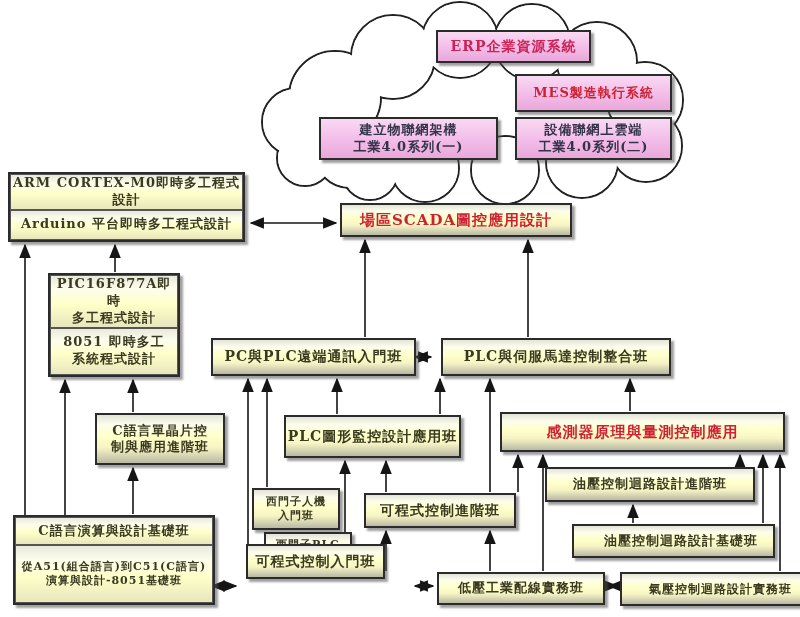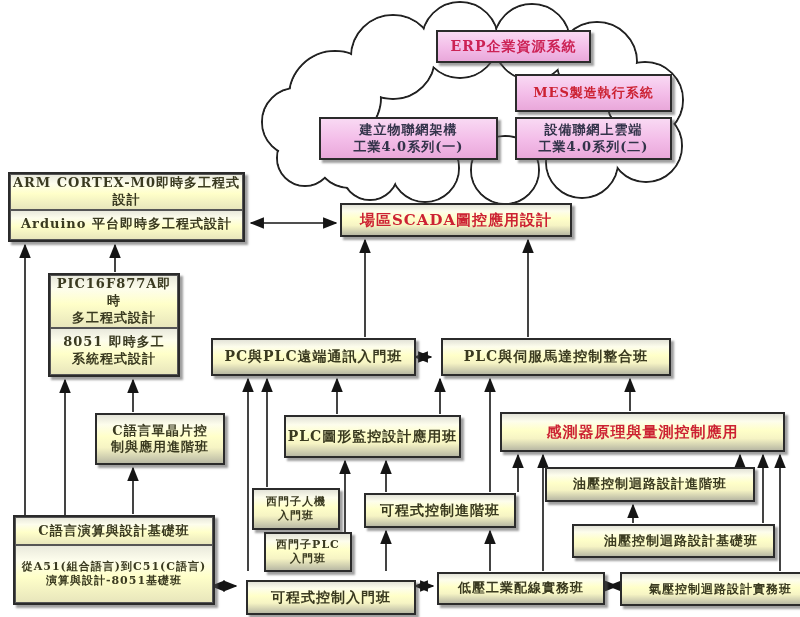--- a/index.html
+++ b/index.html
@@ -155,17 +155,17 @@
 
   <div class="box yellow fs11" style="left:252px;top:488px;width:88px;height:42px;">西門子人機
 入門班</div>
   <div class="box yellow fs11" style="left:264px;top:532px;width:88px;height:40px;">西門子PLC
 入門班</div>
 
   <div class="box yellow fs14" style="left:358px;top:493px;width:152px;height:35px;">可程式控制進階班</div>
   <div class="box yellow fs13" style="left:545px;top:467px;width:210px;height:35px;">油壓控制迴路設計進階班</div>
   <div class="box yellow fs13" style="left:572px;top:524px;width:203px;height:34px;padding-left:15px;">油壓控制迴路設計基礎班</div>
 
-  <div class="box yellow fs14" style="left:240px;top:580px;width:170px;height:35px;">可程式控制入門班</div>
+  <div class="box yellow fs14" style="left:240px;top:544px;width:139px;height:35px;">可程式控制入門班</div>
   <div class="box yellow fs13" style="left:437px;top:572px;width:168px;height:33px;">低壓工業配線實務班</div>
   <div class="box yellow fs12" style="left:620px;top:572px;width:201px;height:34px;">氣壓控制迴路設計實務班</div>
 
 </div>
 
 </body></html>

